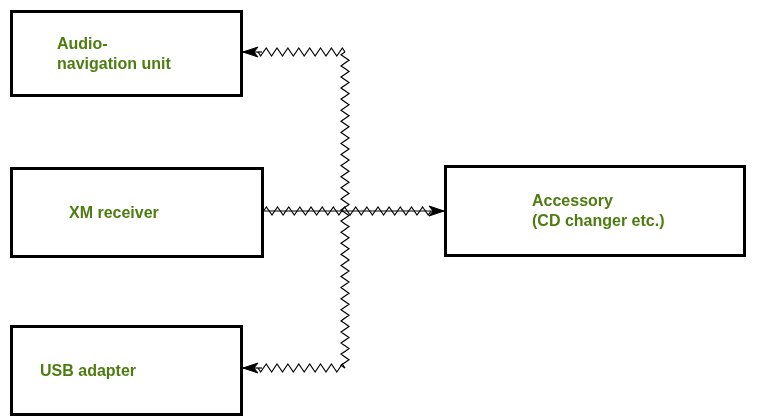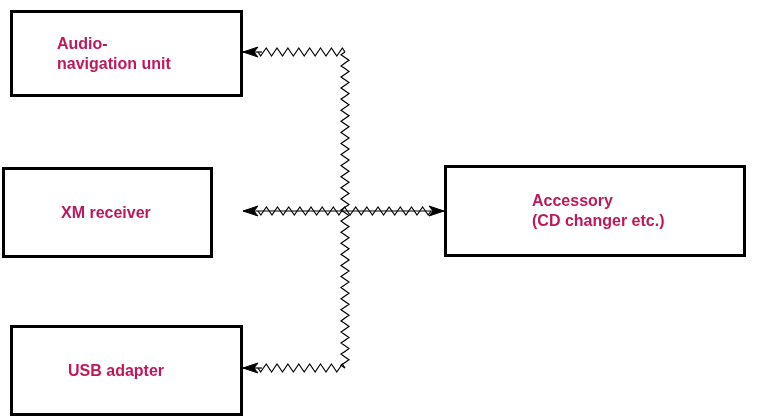--- a/index.html
+++ b/index.html
@@ -16,29 +16,29 @@
     box-sizing: border-box;
     border: 3px solid #000000;
     background: #ffffff;
     display: flex;
     align-items: center;
   }
   .node-label {
     font-size: 16px;
     font-weight: bold;
     line-height: 20px;
-    color: #be185d;
+    color: #4d7c0f;
     white-space: pre-line;
   }
   #box-audio { left: 10px; top: 10px;  width: 233px; height: 87px; }
   #box-audio .node-label { padding-left: 44px; }
-  #box-xm    { left: 2px; top: 167px; width: 211px; height: 91px; }
+  #box-xm    { left: 10px; top: 167px; width: 254px; height: 91px; }
   #box-xm .node-label    { padding-left: 56px; }
   #box-usb   { left: 10px; top: 325px; width: 233px; height: 91px; }
-  #box-usb .node-label   { padding-left: 55px; }
+  #box-usb .node-label   { padding-left: 27px; }
   #box-acc   { left: 444px; top: 165px; width: 302px; height: 92px; }
   #box-acc .node-label   { padding-left: 85px; }
   svg.wires {
     position: absolute;
     left: 0; top: 0;
     width: 768px; height: 420px;
   }
   svg.wires path, svg.wires line {
     stroke: #000000;
     fill: none;

